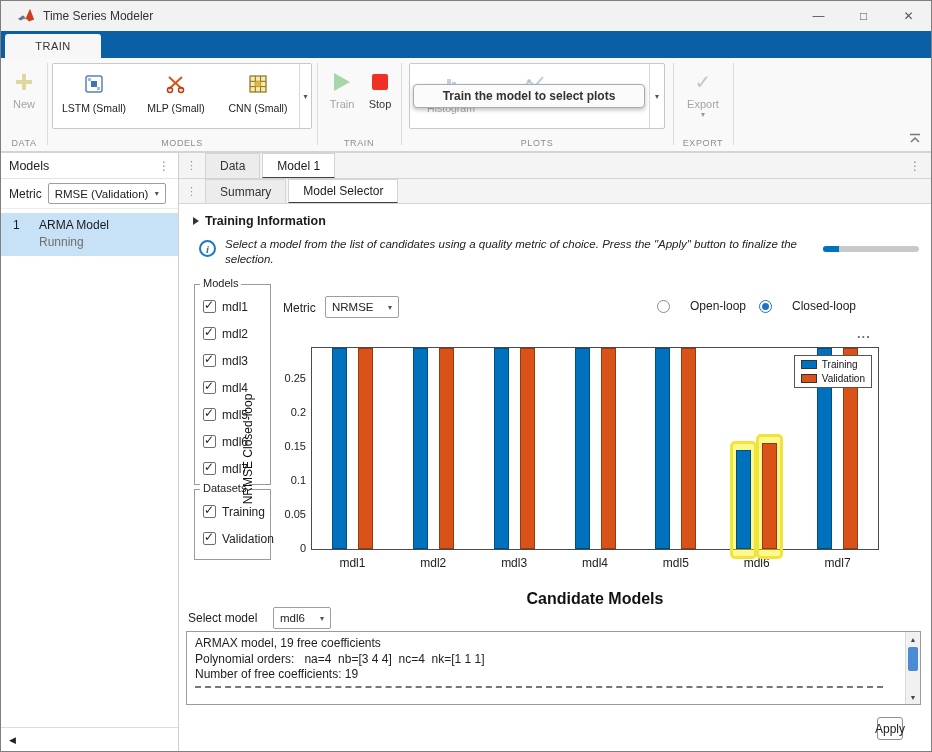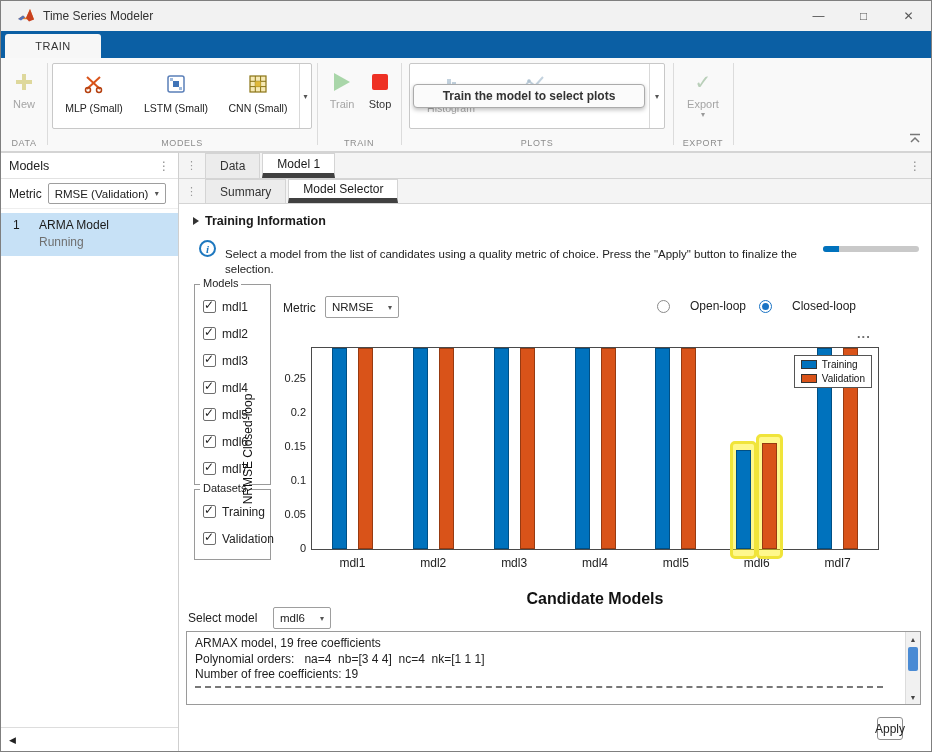--- a/index.html
+++ b/index.html
@@ -56,31 +56,31 @@
   .lp-item .idx { position:absolute; left:12px; top:5px; font-size:12px; color:#1a1a1a; }
   .lp-item .nm  { position:absolute; left:38px; top:5px; font-size:12px; color:#1a1a1a; }
   .lp-item .st  { position:absolute; left:38px; top:22px; font-size:12px; color:#6f6f6f; }
   .panel-footer { position:absolute; left:0; right:0; bottom:0; height:24px; border-top:1px solid #ddd; background:#fff; display:flex; align-items:center; }
   .panel-footer .clp { margin-left:8px; font-size:9px; color:#222; }
 
   .main { position:absolute; left:178px; top:151px; right:0; bottom:0; background:#fff; border-top:1px solid #d4d4d4; }
   .tabbar { height:26px; background:#f4f4f4; border-bottom:1px solid #d4d4d4; display:flex; align-items:stretch; position:relative; }
   .tabbar .handle { align-self:center; margin-left:7px; margin-right:8px; color:#9a9a9a; font-size:11px; }
   .tab { display:flex; align-items:center; padding:0 14px; font-size:12px; color:#333; background:#ececec; border:1px solid #d4d4d4; border-bottom:none; margin-right:2px; }
-  .tab.active { background:#fff; color:#1a1a1a; border-bottom:5px solid #404040; }
+  .tab.active { background:#fff; color:#1a1a1a; border-bottom:1px solid #404040; }
   .tabbar .menu { position:absolute; right:10px; top:0; height:100%; display:flex; align-items:center; }
 
   .content { position:absolute; left:0; top:51px; right:0; bottom:0; background:#fff; }
 
   
   .sec-header { position:absolute; left:14px; top:10px; display:flex; align-items:center; gap:6px; }
   .tri-right { width:0; height:0; border-left:6px solid #333; border-top:4px solid transparent; border-bottom:4px solid transparent; }
   .sec-header .t { font-size:12.5px; font-weight:bold; color:#1a1a1a; }
   .info-icon { position:absolute; left:20px; top:36px; width:17px; height:17px; border:2px solid #1e78bf; border-radius:50%; color:#1e78bf; font-family:"Liberation Serif", serif; font-style:italic; font-weight:bold; font-size:11px; display:flex; align-items:center; justify-content:center; }
-  .info-text { position:absolute; left:46px; top:43px; width:580px; font-size:11.5px; line-height:15px; color:#222; }
+  .info-text { position:absolute; left:46px; top:33px; width:580px; font-size:11.5px; line-height:15px; color:#222;font-style:italic; }
   .progress { position:absolute; left:644px; top:42px; width:96px; height:6px; background:#c9c9c9; border-radius:3px; overflow:hidden; }
   .progress .fill { height:100%; background:#0072bd; }
 
   .group { position:absolute; border:1px solid #9a9a9a; background:#fff; }
   .group-title { position:absolute; top:-8px; left:5px; background:#fff; padding:0 3px; font-size:11px; color:#222; }
   .check-row { display:flex; align-items:center; gap:6px; height:27px; padding-left:8px; font-size:12px; color:#222; }
   .cb { width:13px; height:13px; border:1px solid #6f6f6f; background:#fff; border-radius:2px; position:relative; flex:0 0 auto; }
   .cb.checked::after { content:"✓"; position:absolute; left:0px; top:-3px; font-size:12px; font-weight:bold; color:#222; }
 
   .metric-row-label { position:absolute; left:104px; top:97px; font-size:12px; color:#222; }
@@ -160,38 +160,38 @@
       </div>
       <div class="ts-section-label">DATA</div>
     </div>
 
     <div class="ts-section" style="left:46px;width:270px">
       <div class="gallery" style="left:5px;width:260px">
         <div class="gallery-items">
           <div class="gallery-item">
             <div class="ico">
               <svg width="22" height="22" viewBox="0 0 22 22">
+                <rect x="3" y="3" width="16" height="16" rx="2" fill="none" stroke="#5a7fb8" stroke-width="1.5"></rect>
+                <rect x="8" y="8" width="6" height="6" fill="#3f74b8"></rect>
+                <rect x="5" y="5" width="3" height="3" fill="#9db9dd"></rect>
+                <rect x="14" y="14" width="3" height="3" fill="#9db9dd"></rect>
+              </svg>
+            </div>
+            <div class="lbl">LSTM (Small)</div>
+          </div>
+          <div class="gallery-item">
+            <div class="ico">
+              <svg width="22" height="22" viewBox="0 0 22 22">
                 <line x1="4" y1="4" x2="17" y2="16" stroke="#d95319" stroke-width="2"></line>
                 <line x1="17" y1="4" x2="4" y2="16" stroke="#d95319" stroke-width="2"></line>
                 <circle cx="5" cy="17" r="2.5" fill="none" stroke="#b5400f" stroke-width="1.5"></circle>
                 <circle cx="16" cy="17" r="2.5" fill="none" stroke="#b5400f" stroke-width="1.5"></circle>
               </svg>
             </div>
             <div class="lbl">MLP (Small)</div>
-          </div>
-          <div class="gallery-item">
-            <div class="ico">
-              <svg width="22" height="22" viewBox="0 0 22 22">
-                <rect x="3" y="3" width="16" height="16" rx="2" fill="none" stroke="#5a7fb8" stroke-width="1.5"></rect>
-                <rect x="8" y="8" width="6" height="6" fill="#3f74b8"></rect>
-                <rect x="5" y="5" width="3" height="3" fill="#9db9dd"></rect>
-                <rect x="14" y="14" width="3" height="3" fill="#9db9dd"></rect>
-              </svg>
-            </div>
-            <div class="lbl">LSTM (Small)</div>
           </div>
           <div class="gallery-item">
             <div class="ico">
               <svg width="22" height="22" viewBox="0 0 22 22">
                 <rect x="3" y="3" width="16" height="16" fill="#f6e9b4" stroke="#8a7414" stroke-width="1.2"></rect>
                 <line x1="8.3" y1="3" x2="8.3" y2="19" stroke="#8a7414" stroke-width="1"></line>
                 <line x1="13.6" y1="3" x2="13.6" y2="19" stroke="#8a7414" stroke-width="1"></line>
                 <line x1="3" y1="8.3" x2="19" y2="8.3" stroke="#8a7414" stroke-width="1"></line>
                 <line x1="3" y1="13.6" x2="19" y2="13.6" stroke="#8a7414" stroke-width="1"></line>
                 <rect x="8.3" y="8.3" width="5.3" height="5.3" fill="#e0b93a"></rect>

